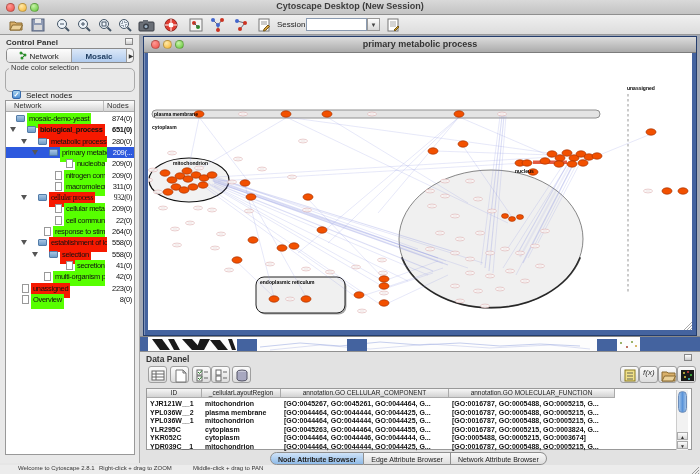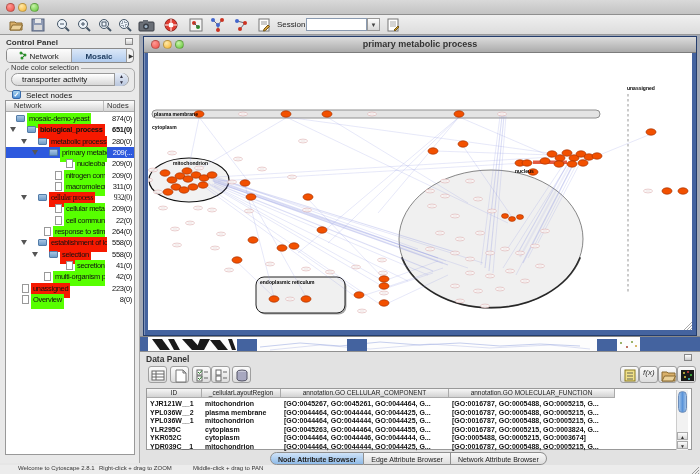--- a/index.html
+++ b/index.html
@@ -72,20 +72,21 @@
 #statusbar{position:absolute;left:0;top:465px;width:700px;height:9px;background:#ececec;font-size:6px;color:#333;}
 #statusbar span{position:absolute;top:0px;}
 </style>
 </head>
 <body>
 
 <div id="titlebar">
   <span class="light" style="left:6px;background:radial-gradient(circle at 35% 30%,#ff9a95,#ee4e44)"></span>
   <span class="light" style="left:18px;background:radial-gradient(circle at 35% 30%,#ffe9a8,#f5b32e)"></span>
   <span class="light" style="left:30px;background:radial-gradient(circle at 35% 30%,#c8f5a8,#5fc435)"></span>
+  <div class="title">Cytoscape Desktop (New Session)</div>
 </div>
 
 <div id="toolbar">
   <span class="tbtn" style="left:8px"><svg width="16" height="16">
         <path d="M2 5 h5 l1 1 h6 v7 H2 z" fill="#d9b06a" stroke="#8a6a30"></path>
         <path d="M2 13 l2.5-5 h10 l-2.5 5 z" fill="#ecd29a" stroke="#8a6a30"></path>
       </svg></span>
   <span class="tbtn" style="left:30px"><svg width="16" height="16">
         <rect x="2" y="2" width="12" height="12" fill="#8f9bb4" stroke="#55607a"></rect>
         <rect x="5" y="2" width="6" height="4" fill="#e8e8e8"></rect>
@@ -175,21 +176,20 @@
           <circle cx="6" cy="4" r="1.5" fill="#2a9a2a"></circle>
           <circle cx="3" cy="7" r="1.5" fill="#2a9a2a"></circle>
           <line x1="2" y1="2" x2="6" y2="4" stroke="#2a7a2a"></line>
           <line x1="6" y1="4" x2="3" y2="7" stroke="#2a7a2a"></line>
         </svg> <span>Network</span></div>
     <div class="cptab" id="tab-mosaic">Mosaic</div>
     <div class="cptab" id="tab-arrow">▶</div>
   </div>
   <div id="groupbox"></div>
   <div id="groupbox-label">Node color selection</div>
-  <div id="combo"><span>transporter activity</span><span id="combo-step">▲<br>▼</span></div>
   <div id="checkbox">✓</div>
   <div id="checkbox-label">Select nodes</div>
   <div id="treebox">
     <div id="treehead">
       <span class="h1">Network</span>
       <span class="h2">Nodes</span>
       <span class="sep"></span>
     </div>
     <div id="tree">
         <div class="trow" style="top: 0px;">

